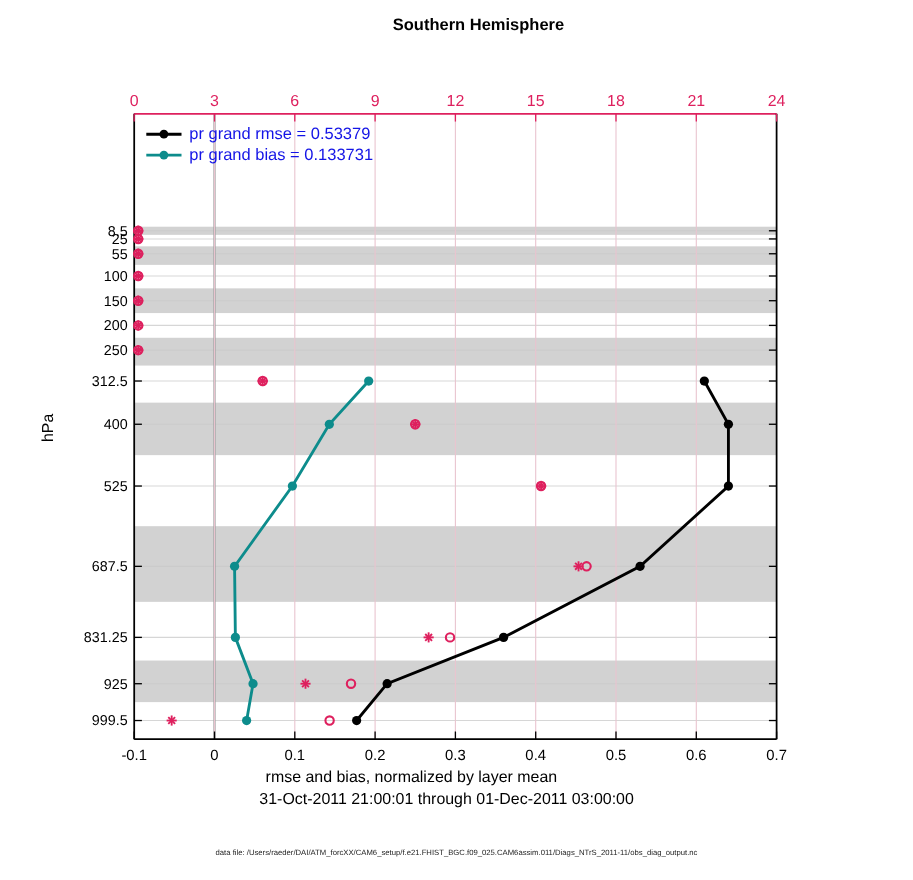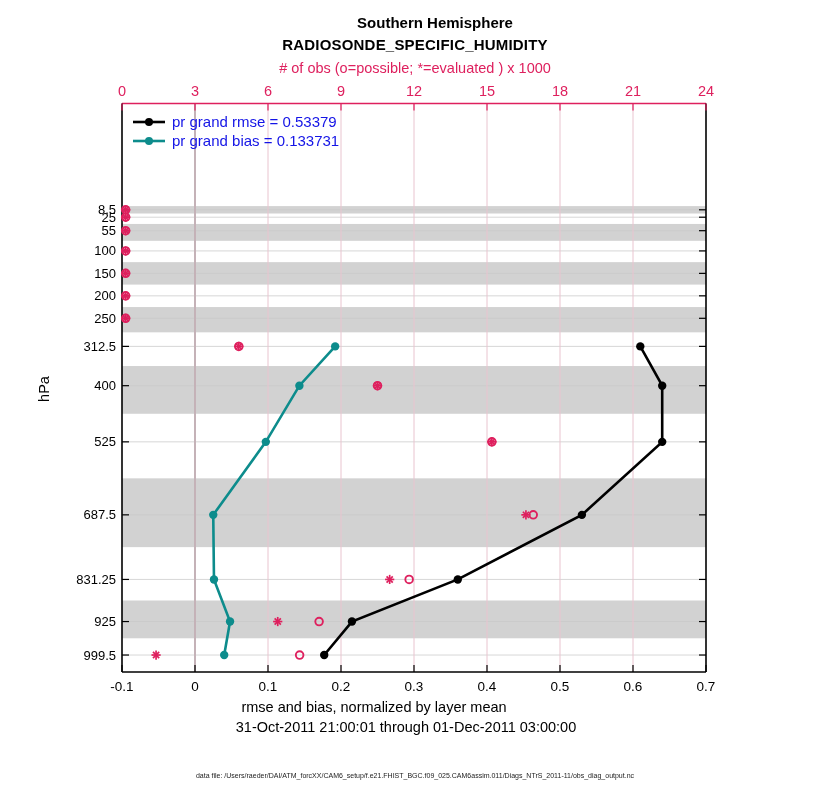--- a/index.html
+++ b/index.html
@@ -27,22 +27,20 @@
   .legend-row svg{display:block;margin-right:6px;}
   .legend-label{font-size:15px;white-space:nowrap;}
   svg text{font-family:"Liberation Sans",sans-serif;}
 </style>
 </head>
 <body>
 
 <div class="canvas">
 
   <div class="title-line1">Southern Hemisphere</div>
-  <div class="title-line2">RADIOSONDE_SPECIFIC_HUMIDITY</div>
-  <div class="top-axis-label" id="top-axis-label" style="color: rgb(222, 32, 94);"># of obs (o=possible; *=evaluated ) x 1000</div>
 
   <svg id="plot-svg" width="830" height="800" viewBox="0 0 830 800" style="position:absolute;left:0;top:0;">
       <g>
         <rect x="122" y="206.0935225" width="584" height="7.412955000000011" fill="#D2D2D2"></rect>
         <rect x="122" y="223.952005" width="584" height="16.847624999999994" fill="#D2D2D2"></rect>
         <rect x="122" y="262.139955" width="584" height="22.46350000000001" fill="#D2D2D2"></rect>
         <rect x="122" y="307.066955" width="584" height="25.27143749999999" fill="#D2D2D2"></rect>
         <rect x="122" y="366.03364250000004" width="584" height="47.7349375" fill="#D2D2D2"></rect>
         <rect x="122" y="478.35114250000004" width="584" height="68.79446874999996" fill="#D2D2D2"></rect>
         <rect x="122" y="600.4964237500001" width="584" height="37.79483874999994" fill="#D2D2D2"></rect>

